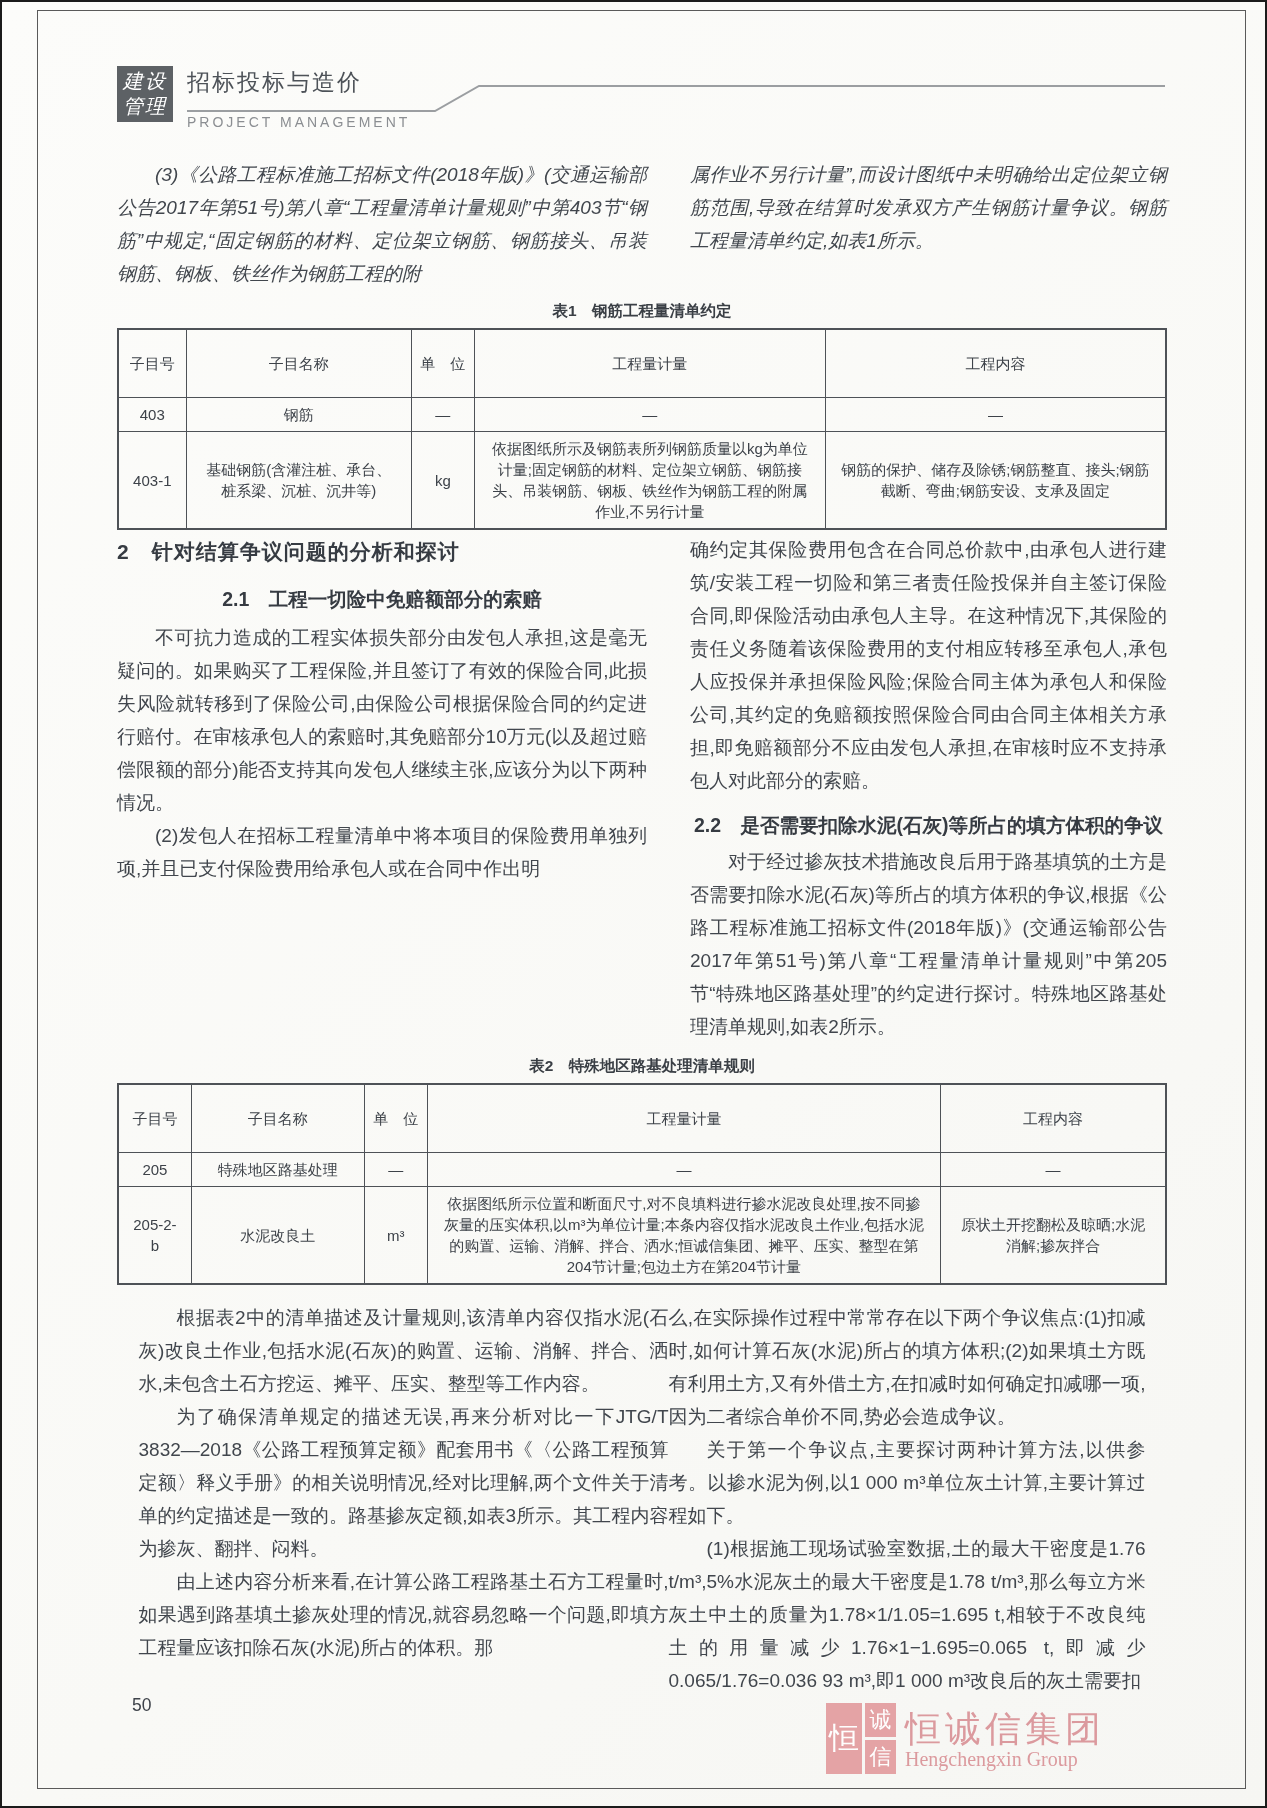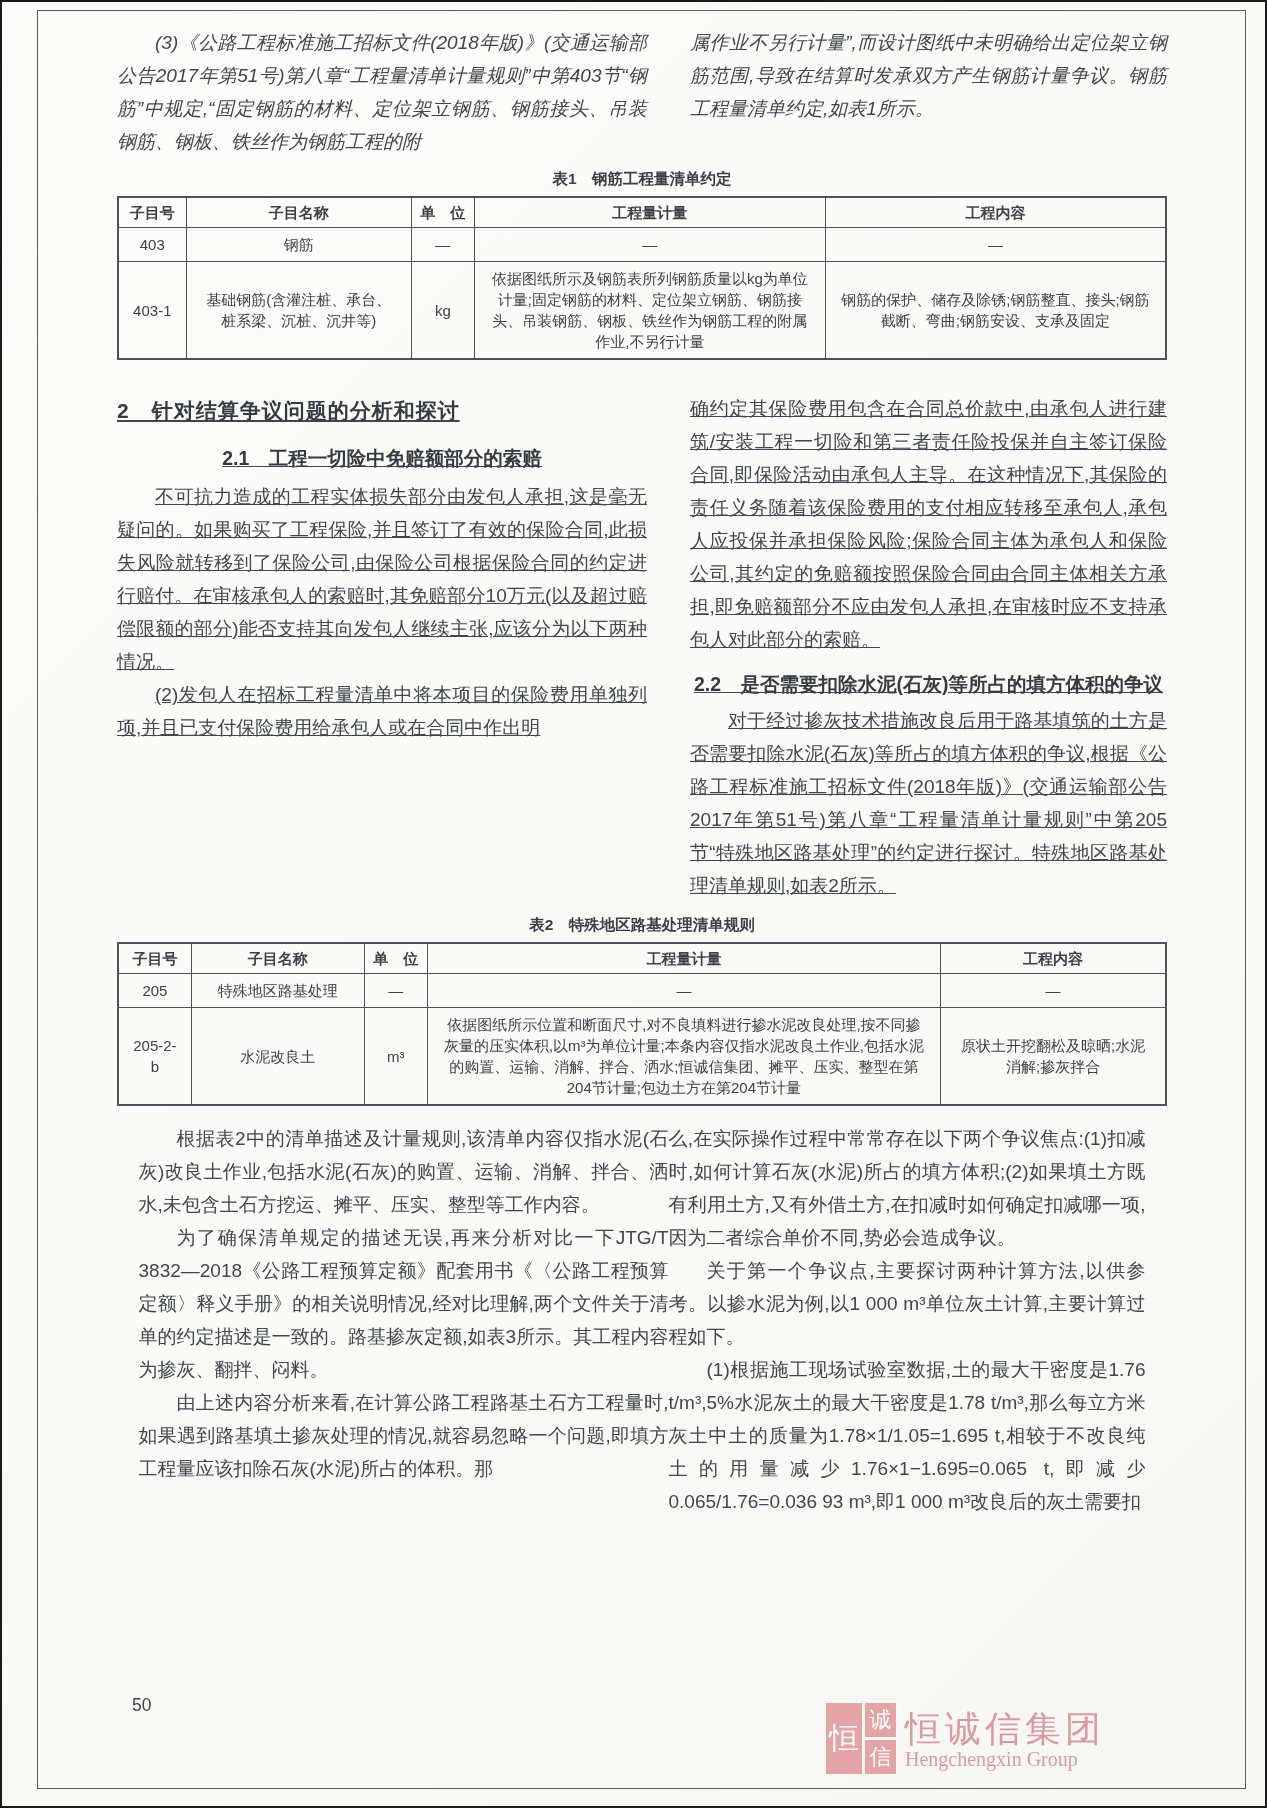--- a/index.html
+++ b/index.html
@@ -28,21 +28,21 @@
   .title-en { margin-top:13px; font-size:14px; line-height:18px; letter-spacing:3px; color:#8b8e92; }
   .header-rule { position:absolute; left:0; top:0; width:1050px; height:70px; }
 
   
   .band { display:flex; justify-content:space-between; }
   .col-l { width:530px; }
   .col-r { width:477px; }
   .band p { margin:0; font-size:19px; line-height:33px; text-align:justify; }
   p.indent { text-indent:2em; }
   .band-a { margin-top:24px;font-style:italic; }
-  .band-b { margin-top:32px;text-decoration:underline; }
+  .band-b { margin-top:3px; }
   .band-c { margin-top:16px;justify-content:center; }
   h2.sec {
     margin:4px 0 18px; font-size:21px; line-height:30px; font-weight:bold;
     color:#363b42; letter-spacing:1px;
   }
   h3.sub { margin:0 0 8px; font-size:19.5px; line-height:28px; font-weight:bold; color:#363b42;text-align:center; }
   h3.sub.gap { margin-top:14px; margin-bottom:6px; }
 
   
   .tbl-caption {
@@ -50,21 +50,21 @@
     font-weight:bold; color:#3a3f45;
   }
   table.tbl {
     width:100%; border-collapse:collapse; border:2px solid #4e5257;
     font-size:15px; line-height:21px; color:#3d4249; table-layout:fixed;
   }
   table.tbl th, table.tbl td {
     border:1px solid #4e5257; text-align:center; vertical-align:middle;
     padding:6px 13px;
   }
-  table.tbl th { font-weight:bold; padding:4px 6px; }
+  table.tbl th { font-weight:normal; padding:23px 6px; }
 
   
   .page-number { position:absolute; left:130px; bottom:90px; font-size:17.5px; color:#3e434a; }
   .brand-logo {
     position:absolute; right:160px; bottom:32px; display:flex; align-items:center;
     gap:9px; opacity:.9;
   }
   .seal { display:grid; grid-template-columns:36px 31px; grid-template-rows:34px 34px; gap:3px; }
   .seal span {
     background:#e29a9d; color:#fff; display:flex; align-items:center; justify-content:center;
@@ -75,20 +75,33 @@
   .brand-en { font-size:20px; line-height:19px; color:#d99095; font-family:"Liberation Serif","DejaVu Serif",serif; }
 </style>
 </head>
 <body>
 
 <div class="page">
   <div class="scan-frame"></div>
 
   <div class="content">
 
+    <div class="jheader">
+      <svg class="header-rule" viewBox="0 0 1050 70" xmlns="http://www.w3.org/2000/svg">
+        <polyline points="70,47 318,47 362,22 1048,22" fill="none" stroke="#9b9ea1" stroke-width="2"></polyline>
+      </svg>
+      <div class="logo-box">
+        <span>建设</span>
+        <span>管理</span>
+      </div>
+      <div class="title-wrap">
+        <div class="title-cn">招标投标与造价</div>
+        <div class="title-en">PROJECT MANAGEMENT</div>
+      </div>
+    </div>
 
     <section class="band band-a">
       <div class="col-l">
         <p class="indent">(3)《公路工程标准施工招标文件(2018年版)》(交通运输部公告2017年第51号)第八章“工程量清单计量规则”中第403节“钢筋”中规定,“固定钢筋的材料、定位架立钢筋、钢筋接头、吊装钢筋、钢板、铁丝作为钢筋工程的附</p>
       </div>
       <div class="col-r">
         <p>属作业不另行计量”,而设计图纸中未明确给出定位架立钢筋范围,导致在结算时发承双方产生钢筋计量争议。钢筋工程量清单约定,如表1所示。</p>
       </div>
     </section>
 

